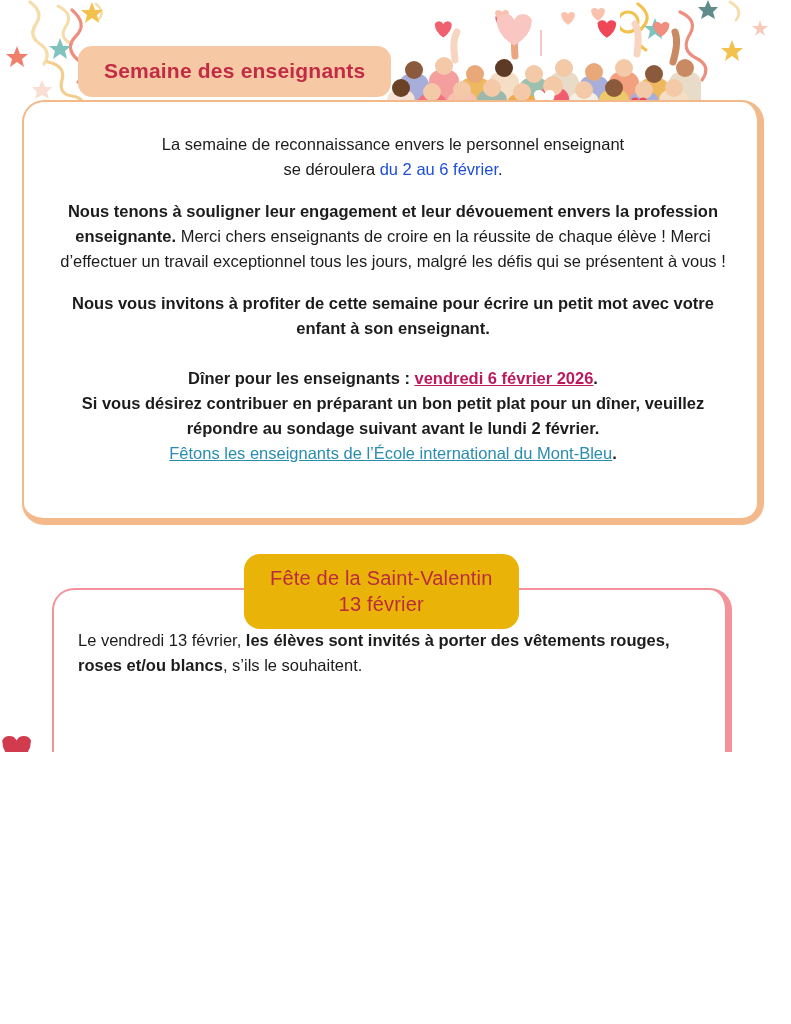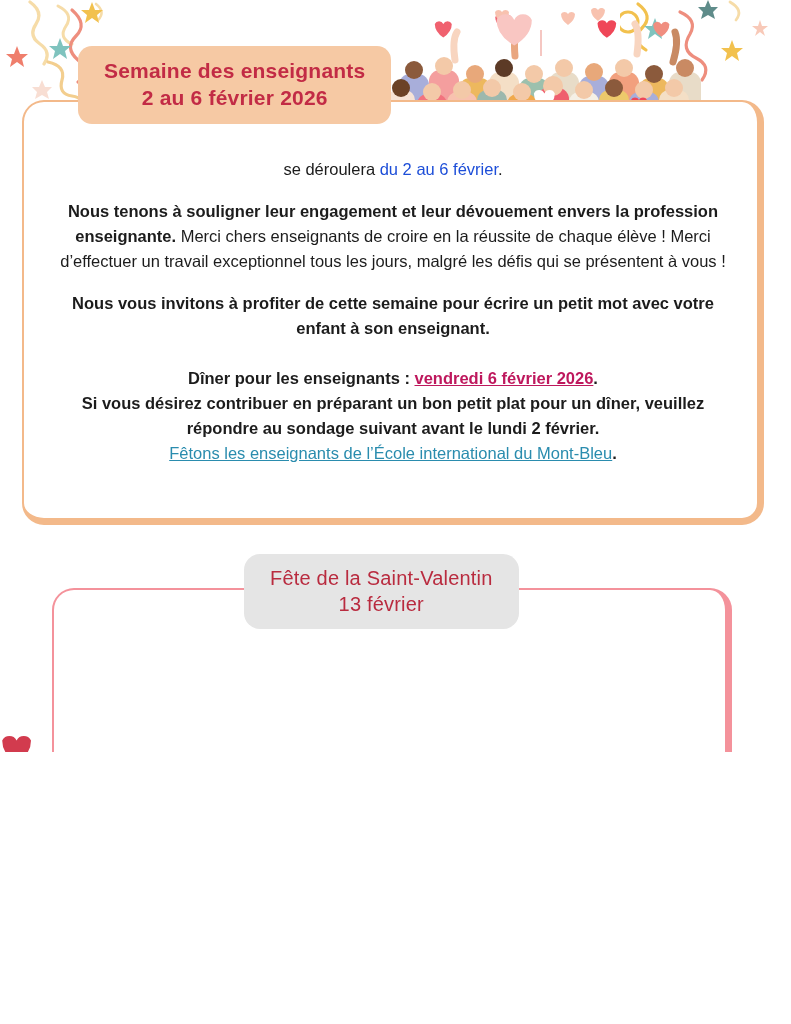--- a/index.html
+++ b/index.html
@@ -76,21 +76,21 @@
     left: 78px;
     top: 46px;
     background: #F6C9A4;
     color: #C22B45;
     font-size: 21px;
   }
 
   #banner-valentine {
     left: 244px;
     top: 554px;
-    background: #e5e5e5;
+    background: #eab308;
     color: #B92B3F;
     font-size: 20px;
     border-radius: 16px;
   }
   #banner-valentine .line { font-weight: 500; }
 
   
   .body-text {
     position: absolute;
     z-index: 6;
@@ -289,26 +289,25 @@
       <path d="M6 104 a5 5 0 0 1 9 0 a5 5 0 0 1 9 0 q0 8 -9 13 q-9 -5 -9 -13z" fill="#F5A8B2"></path>
       <path d="M254 76 a5 5 0 0 1 9 0 a5 5 0 0 1 9 0 q0 8 -9 13 q-9 -5 -9 -13z" fill="#C9314A"></path>
       <path d="M262 124 a4 4 0 0 1 7 0 a4 4 0 0 1 7 0 q0 6 -7 11 q-7 -5 -7 -11z" fill="#F08E9C"></path>
     </g>
   </svg>
 
   <div class="card" id="card-teachers"></div>
 
   <div class="banner" id="banner-teachers">
     <span class="line">Semaine des enseignants</span>
-    <span class="line">2 au 6 février 2026</span>
   </div>
 
   <div class="body-text" id="teachers-body">
     <p>
-      <br>
+      <span>La semaine de reconnaissance envers le personnel enseignant</span><br>
       <span>se déroulera </span><span class="red-lite">du 2 au 6 février</span><span>.</span>
     </p>
 
     <p>
       <span class="b">Nous tenons à souligner leur engagement et leur dévouement envers la profession enseignante.</span><span> Merci chers enseignants de croire en la réussite de chaque élève ! Merci d’effectuer un travail exceptionnel tous les jours, malgré les défis qui se présentent à vous !</span>
     </p>
 
     <p>
       <span class="b">Nous vous invitons à profiter de cette semaine pour écrire un petit mot avec votre enfant à son enseignant.</span>
     </p>
@@ -322,20 +321,23 @@
   </div>
 
   <div class="card" id="card-valentine"></div>
 
   <div class="banner" id="banner-valentine">
     <span class="line">Fête de la Saint-Valentin</span>
     <span class="line">13 février</span>
   </div>
 
   <div class="body-text" id="valentine-body">
+    <p>
+      <span>Le vendredi 13 février, </span><span class="b">les élèves sont invités à porter des vêtements rouges, roses et/ou blancs</span><span>, s’ils le souhaitent.</span>
+    </p>
   </div>
 
   <svg class="deco" id="sweater-illustration" viewBox="0 0 160 125">
 
     <rect x="60" y="2" width="40" height="20" rx="6" fill="#D9596F"></rect>
     <g stroke="#C74A60" stroke-width="1.4">
       <line x1="66" y1="4" x2="66" y2="22"></line>
         <line x1="73" y1="4" x2="73" y2="22"></line>
       <line x1="80" y1="4" x2="80" y2="22"></line>
         <line x1="87" y1="4" x2="87" y2="22"></line>

